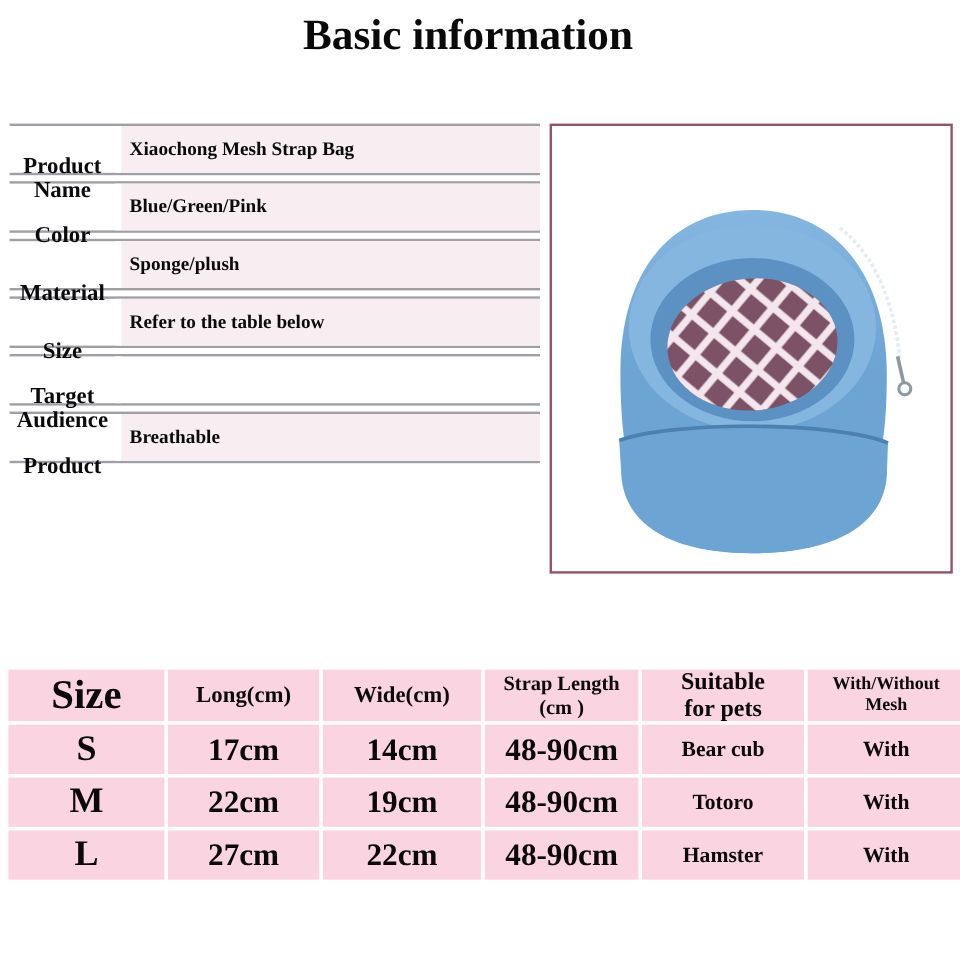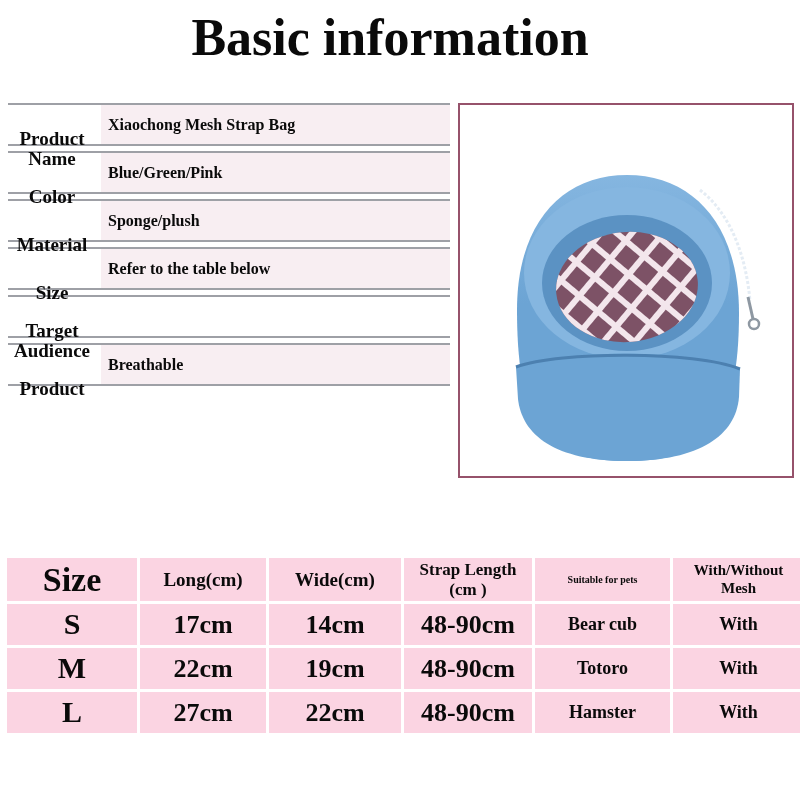--- a/index.html
+++ b/index.html
@@ -25,21 +25,21 @@
     background:var(--page-bg);
     font-family:"Liberation Serif","DejaVu Serif",serif;
     color:var(--text);
     position:relative;
     overflow:hidden;
   }
   .page-title{
     position:absolute;
     top:8px;left:0;width:780px;
     text-align:center;
-    font-size:52px;
+    font-size:36px;
     font-weight:bold;
     letter-spacing:0px;
   }
   
   .info-table{
     position:absolute;
     left:8px;top:103px;
     width:442px;
   }
   .irow{
@@ -97,21 +97,21 @@
     display:flex;
     align-items:center;
     justify-content:center;
     text-align:center;
     font-weight:bold;
     line-height:1.15;
   }
   .h0{font-size:34px;}
   .h1,.h2{font-size:19px;}
   .h3{font-size:17px;padding:0 14px;}
-  .h4{font-size:10px;padding:0 24px;}
+  .h4{font-size:20px;padding:0 24px;}
   .h5{font-size:15px;padding:0 18px;}
   .c0{font-size:30px;}
   .c1,.c2,.c3{font-size:26px;}
   .c4,.c5{font-size:18px;}
 </style>
 </head>
 <body>
 
 <h1 class="page-title">Basic information</h1>
 

